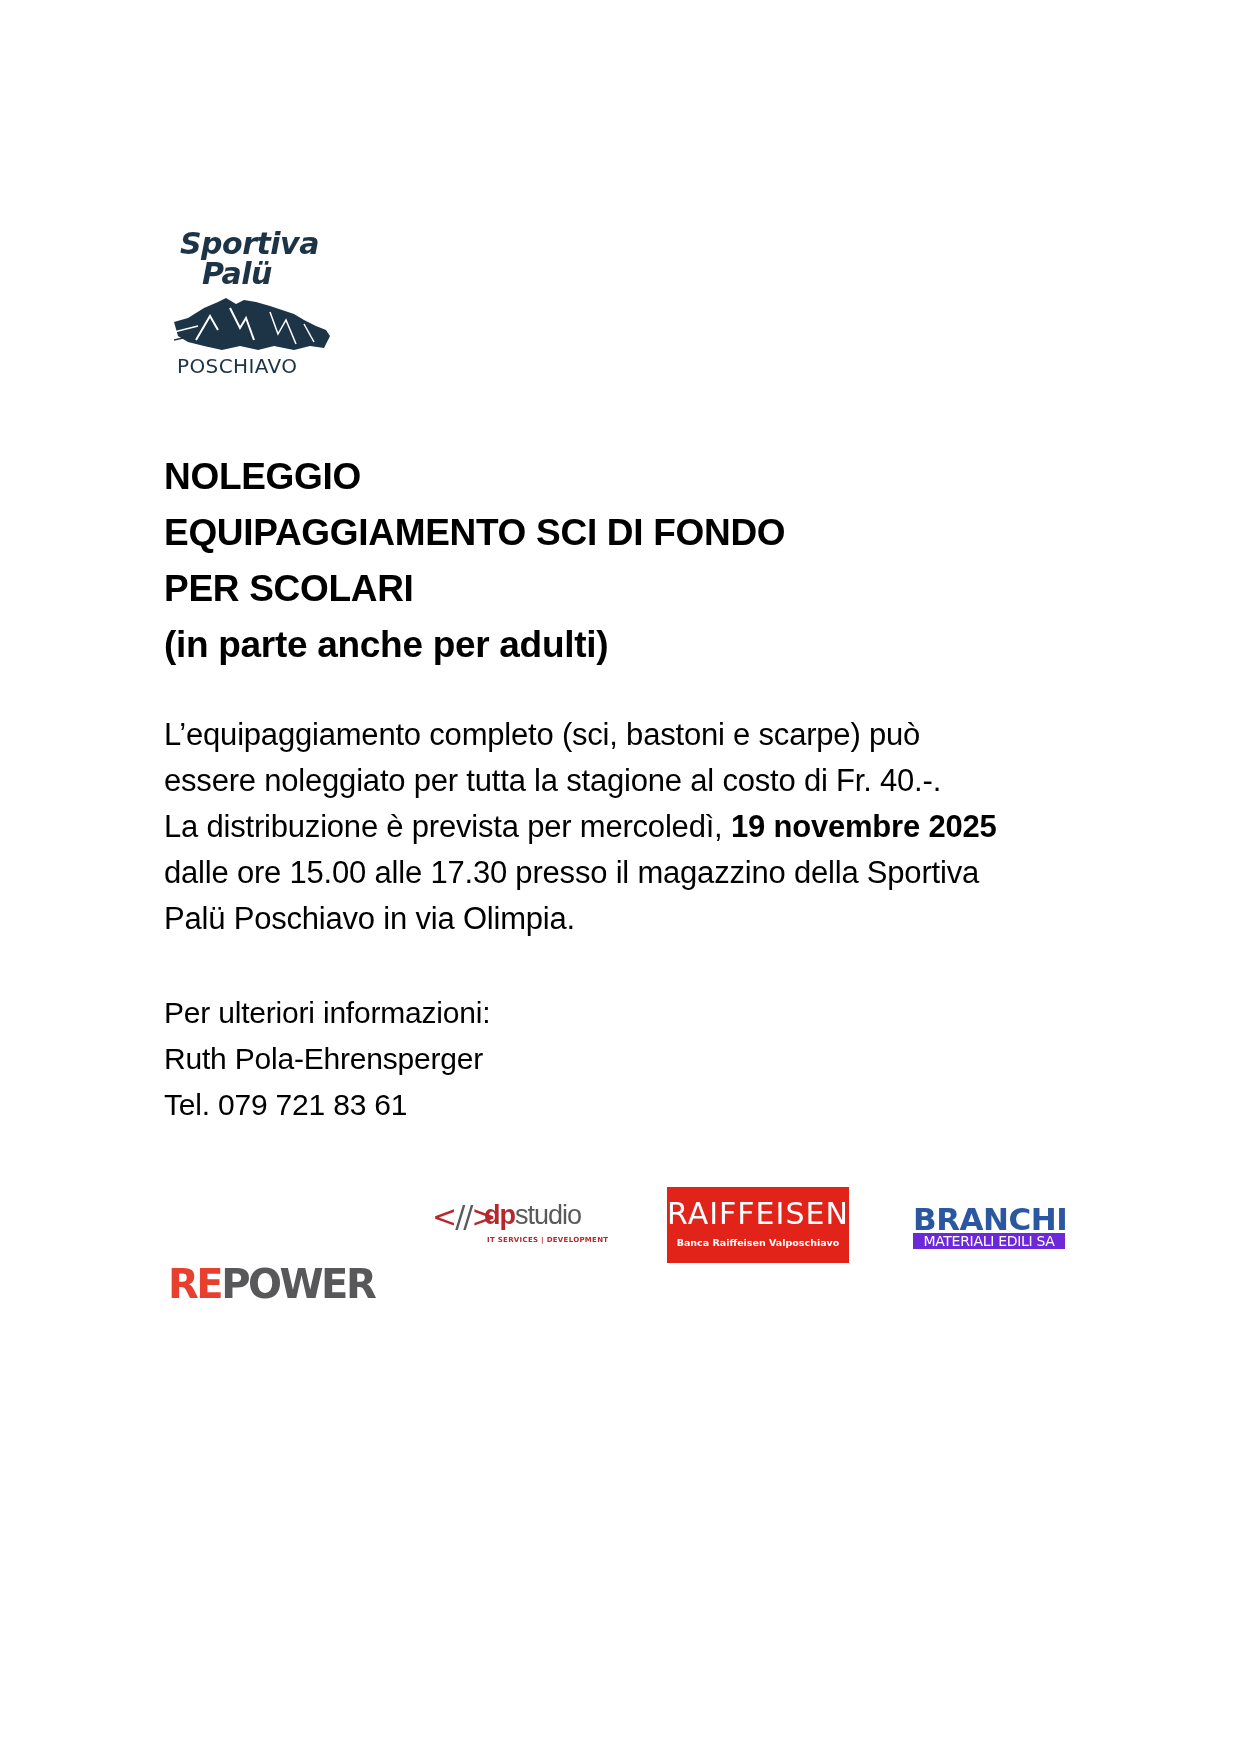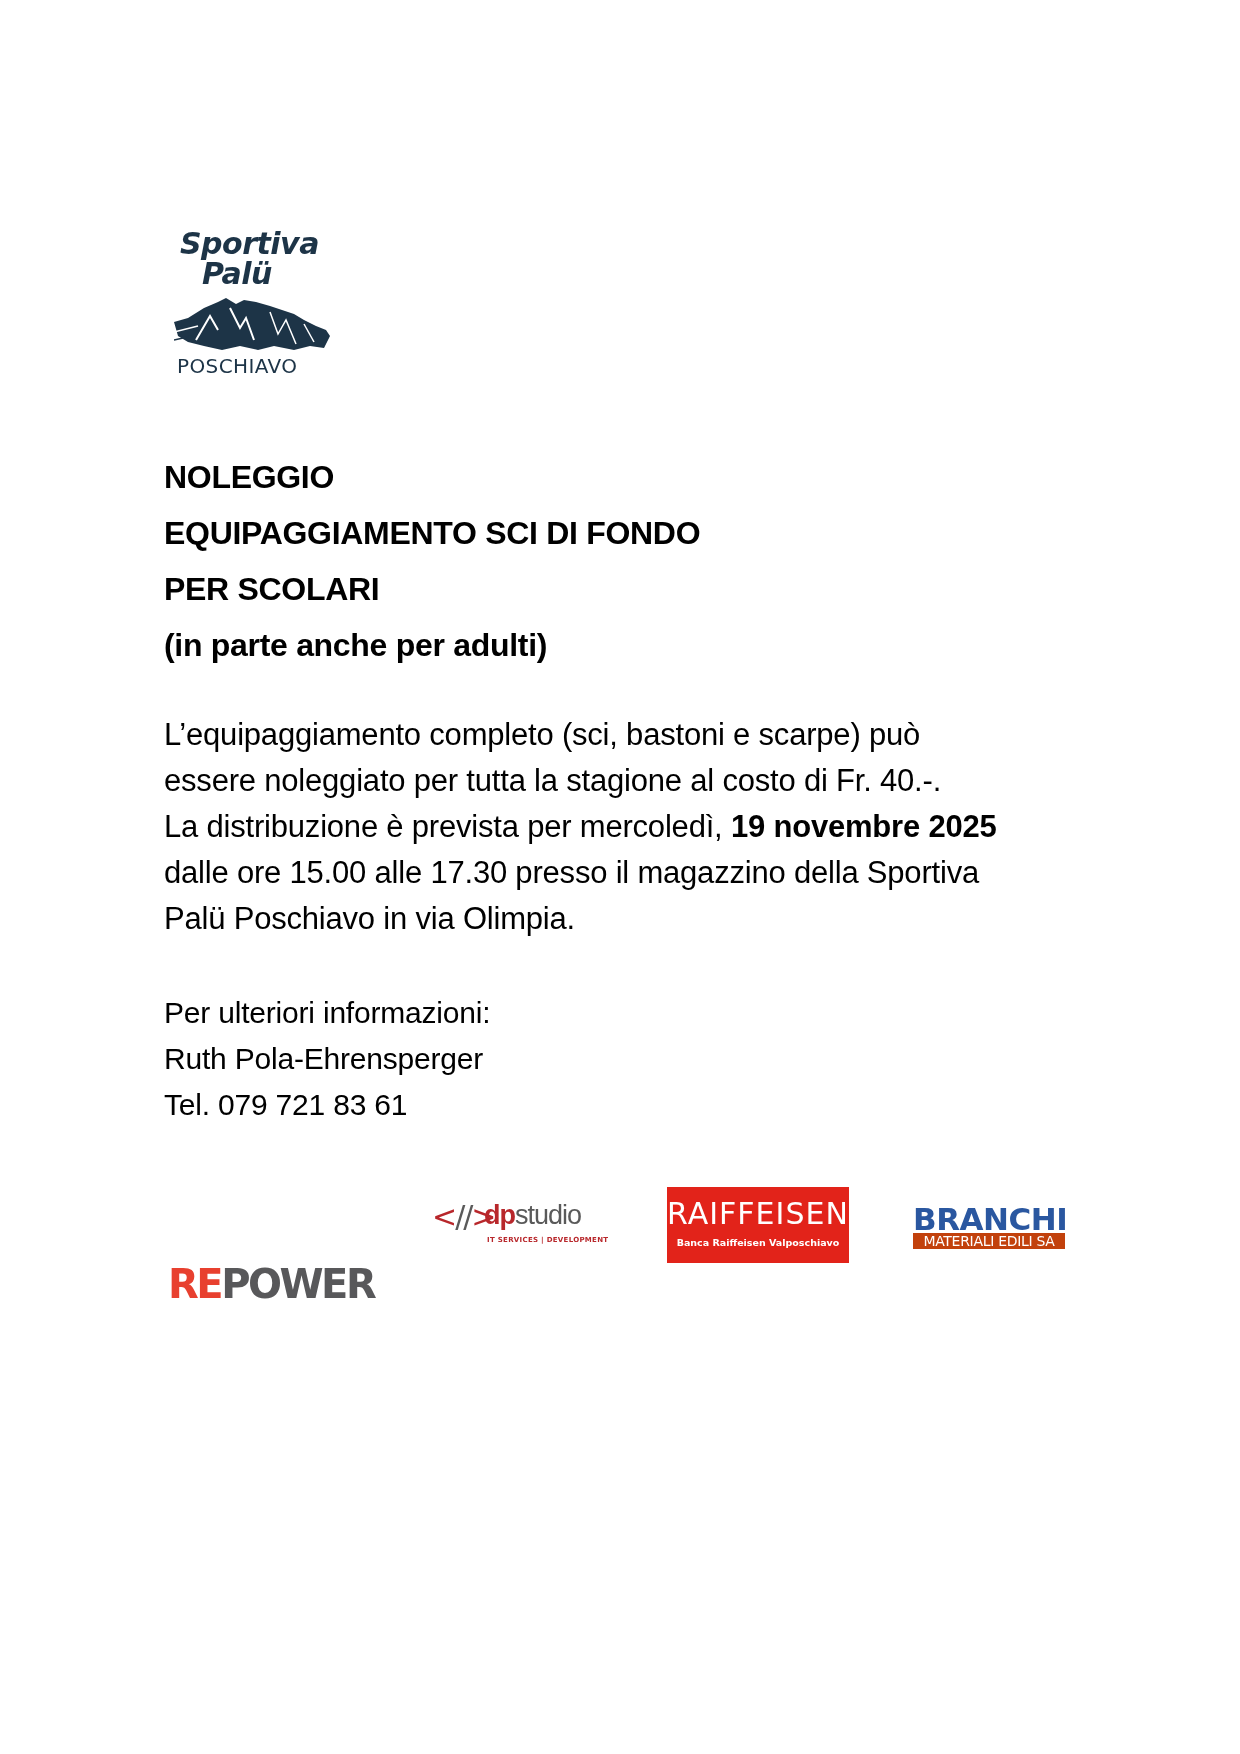--- a/index.html
+++ b/index.html
@@ -16,21 +16,21 @@
     .club-logo .l2 { left: 30px; top: 33px; }
     .club-logo svg { position: absolute; left: 2px; top: 70px; }
     .club-logo .l3 {
       position: absolute; left: 5px; top: 130px; font-family: "DejaVu Sans", sans-serif;
       font-size: 20px; color: #1d3447; letter-spacing: 0.4px; line-height: 1;
     }
 
     
     .title { position: absolute; left: 164px; top: 449px; }
     .title div { font-family: "Liberation Sans", sans-serif; font-weight: bold;
-                 font-size: 32px; line-height: 56px; white-space: nowrap; letter-spacing: -0.3px; }
+                 font-size: 37px; line-height: 56px; white-space: nowrap; letter-spacing: -0.3px; }
 
     
     .body-text { position: absolute; left: 164px; top: 712px; width: 960px; }
     .body-text div { font-family: "Liberation Sans", sans-serif; font-size: 31px;
                      line-height: 46px; white-space: nowrap; letter-spacing: -0.2px; }
     .body-text b { font-weight: bold; }
 
     .contact { position: absolute; left: 164px; top: 990px; }
     .contact div { font-family: Liberation Sans, sans-serif; font-size: 30px;
                    line-height: 46px; white-space: nowrap; letter-spacing: -0.2px; }
@@ -55,21 +55,21 @@
 
     .raiffeisen { left: 667px; top: 1187px; width: 182px; height: 76px; background: #e2231a; color: #fff; }
     .raiffeisen .big { position: absolute; left: 0; width: 100%; top: 13px; text-align: center;
                        font-family: "DejaVu Sans", sans-serif; font-size: 30px; line-height: 28px; letter-spacing: 1px; }
     .raiffeisen .small { position: absolute; left: 0; width: 100%; top: 50px; text-align: center;
                          font-family: "DejaVu Sans", sans-serif; font-size: 9.5px; font-weight: bold; }
 
     .branchi { left: 913px; top: 1204px; width: 154px; height: 45px; }
     .branchi .big { position: absolute; left: 0; top: 0; font-family: "DejaVu Sans", sans-serif;
                     font-weight: bold; font-size: 31px; line-height: 30px; color: #2a57a0; letter-spacing: -0.5px; }
-    .branchi .bar { position: absolute; left: 0; top: 29px; width: 152px; height: 16px; background: #c2410c;
+    .branchi .bar { position: absolute; left: 0; top: 29px; width: 152px; height: 16px; background: #6d28d9;
                     color: #fff; font-family: "DejaVu Sans", sans-serif; font-size: 14px; line-height: 16px;
                     text-align: center; letter-spacing: -0.3px; white-space: nowrap; }
   </style>
 </head>
 <body>
 
 <div class="club-logo">
   <span class="l1">Sportiva</span>
   <span class="l2">Palü</span>
   <svg width="156" height="56" viewBox="0 0 156 56">

